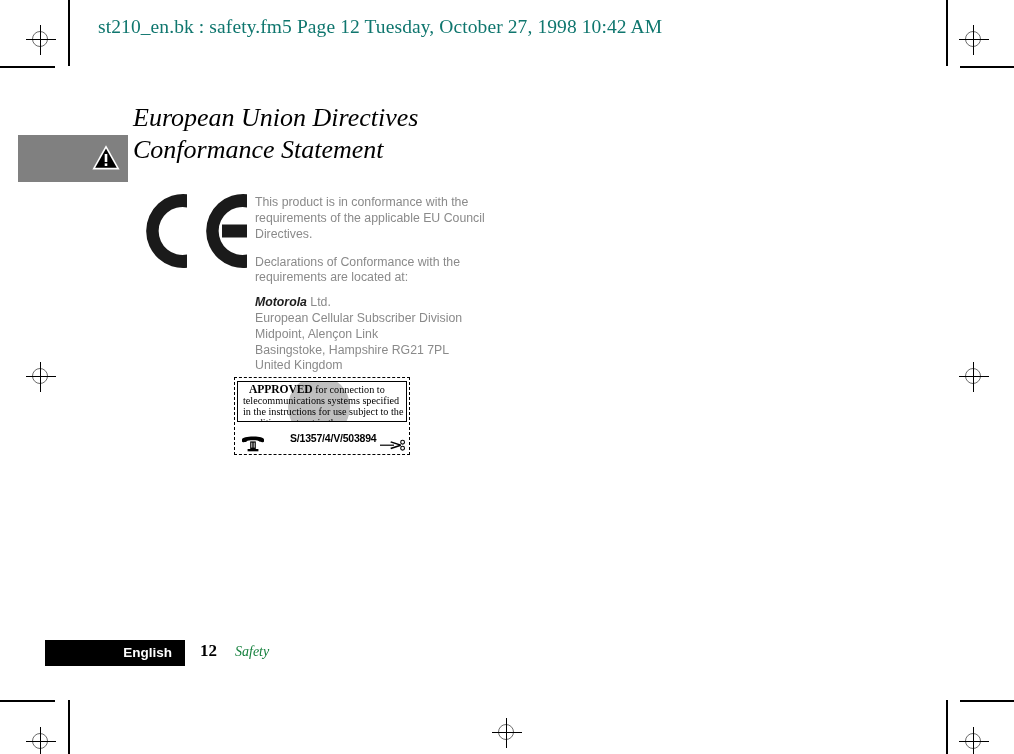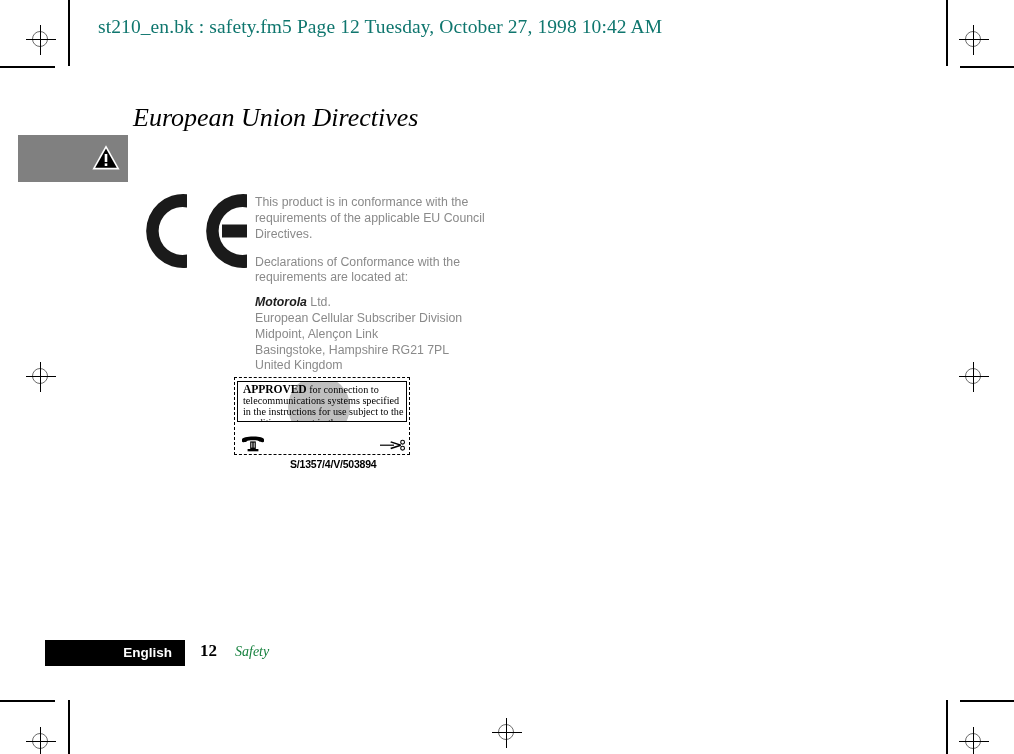--- a/index.html
+++ b/index.html
@@ -177,32 +177,32 @@
     top: 3px;
     width: 162px;
     font-family: "Liberation Serif", serif;
     font-size: 10.2px;
     line-height: 10.9px;
     color: #000000;
   }
   .approval .approve-text b {
     font-size: 11.6px;
     letter-spacing: -0.1px;
+    margin-left: 6px;
   }
   .approval .approval-number {
     position: absolute;
     left: 56px;
     top: 55px;
     font-family: "Liberation Sans", sans-serif;
     font-weight: bold;
     font-size: 10.5px;
     letter-spacing: -0.2px;
     color: #000000;
     white-space: nowrap;
-    margin-top: 26px;
   }
   .approval .phone-icon {
     position: absolute;
     left: 6px;
     top: 57px;
     width: 26px;
     height: 18px;
   }
   .approval .scissors-icon {
     position: absolute;
@@ -312,20 +312,21 @@
       <path d="M15 2.2 L28.6 26.5 L1.4 26.5 Z" fill="#ffffff"></path>
       <path d="M15 5.4 L25.8 24.8 L4.2 24.8 Z" fill="#000000"></path>
       <rect x="13.7" y="11" width="2.6" height="8" fill="#ffffff"></rect>
       <rect x="13.7" y="20.4" width="2.6" height="2.6" fill="#ffffff"></rect>
     </svg>
   </span>
 </div>
 
 <div class="title-block">
   <div class="title-line">European Union Directives</div>
+  <div class="title-line">Conformance Statement</div>
 </div>
 
 <span class="ce-mark">
   <svg viewBox="0 0 104 80" width="104" height="80" aria-hidden="true">
 
     <path d="M41,3.2 A37,37 0 1 0 41,76.8 L41,63.6 A24,24 0 1 1 41,16.4 Z" fill="#1a1a1a"></path>
 
     <path d="M101,3.2 A37,37 0 1 0 101,76.8 L101,63.6 A24,24 0 1 1 101,16.4 Z" fill="#1a1a1a"></path>
     <rect x="76" y="33.5" width="25" height="13" fill="#1a1a1a"></rect>
   </svg>

